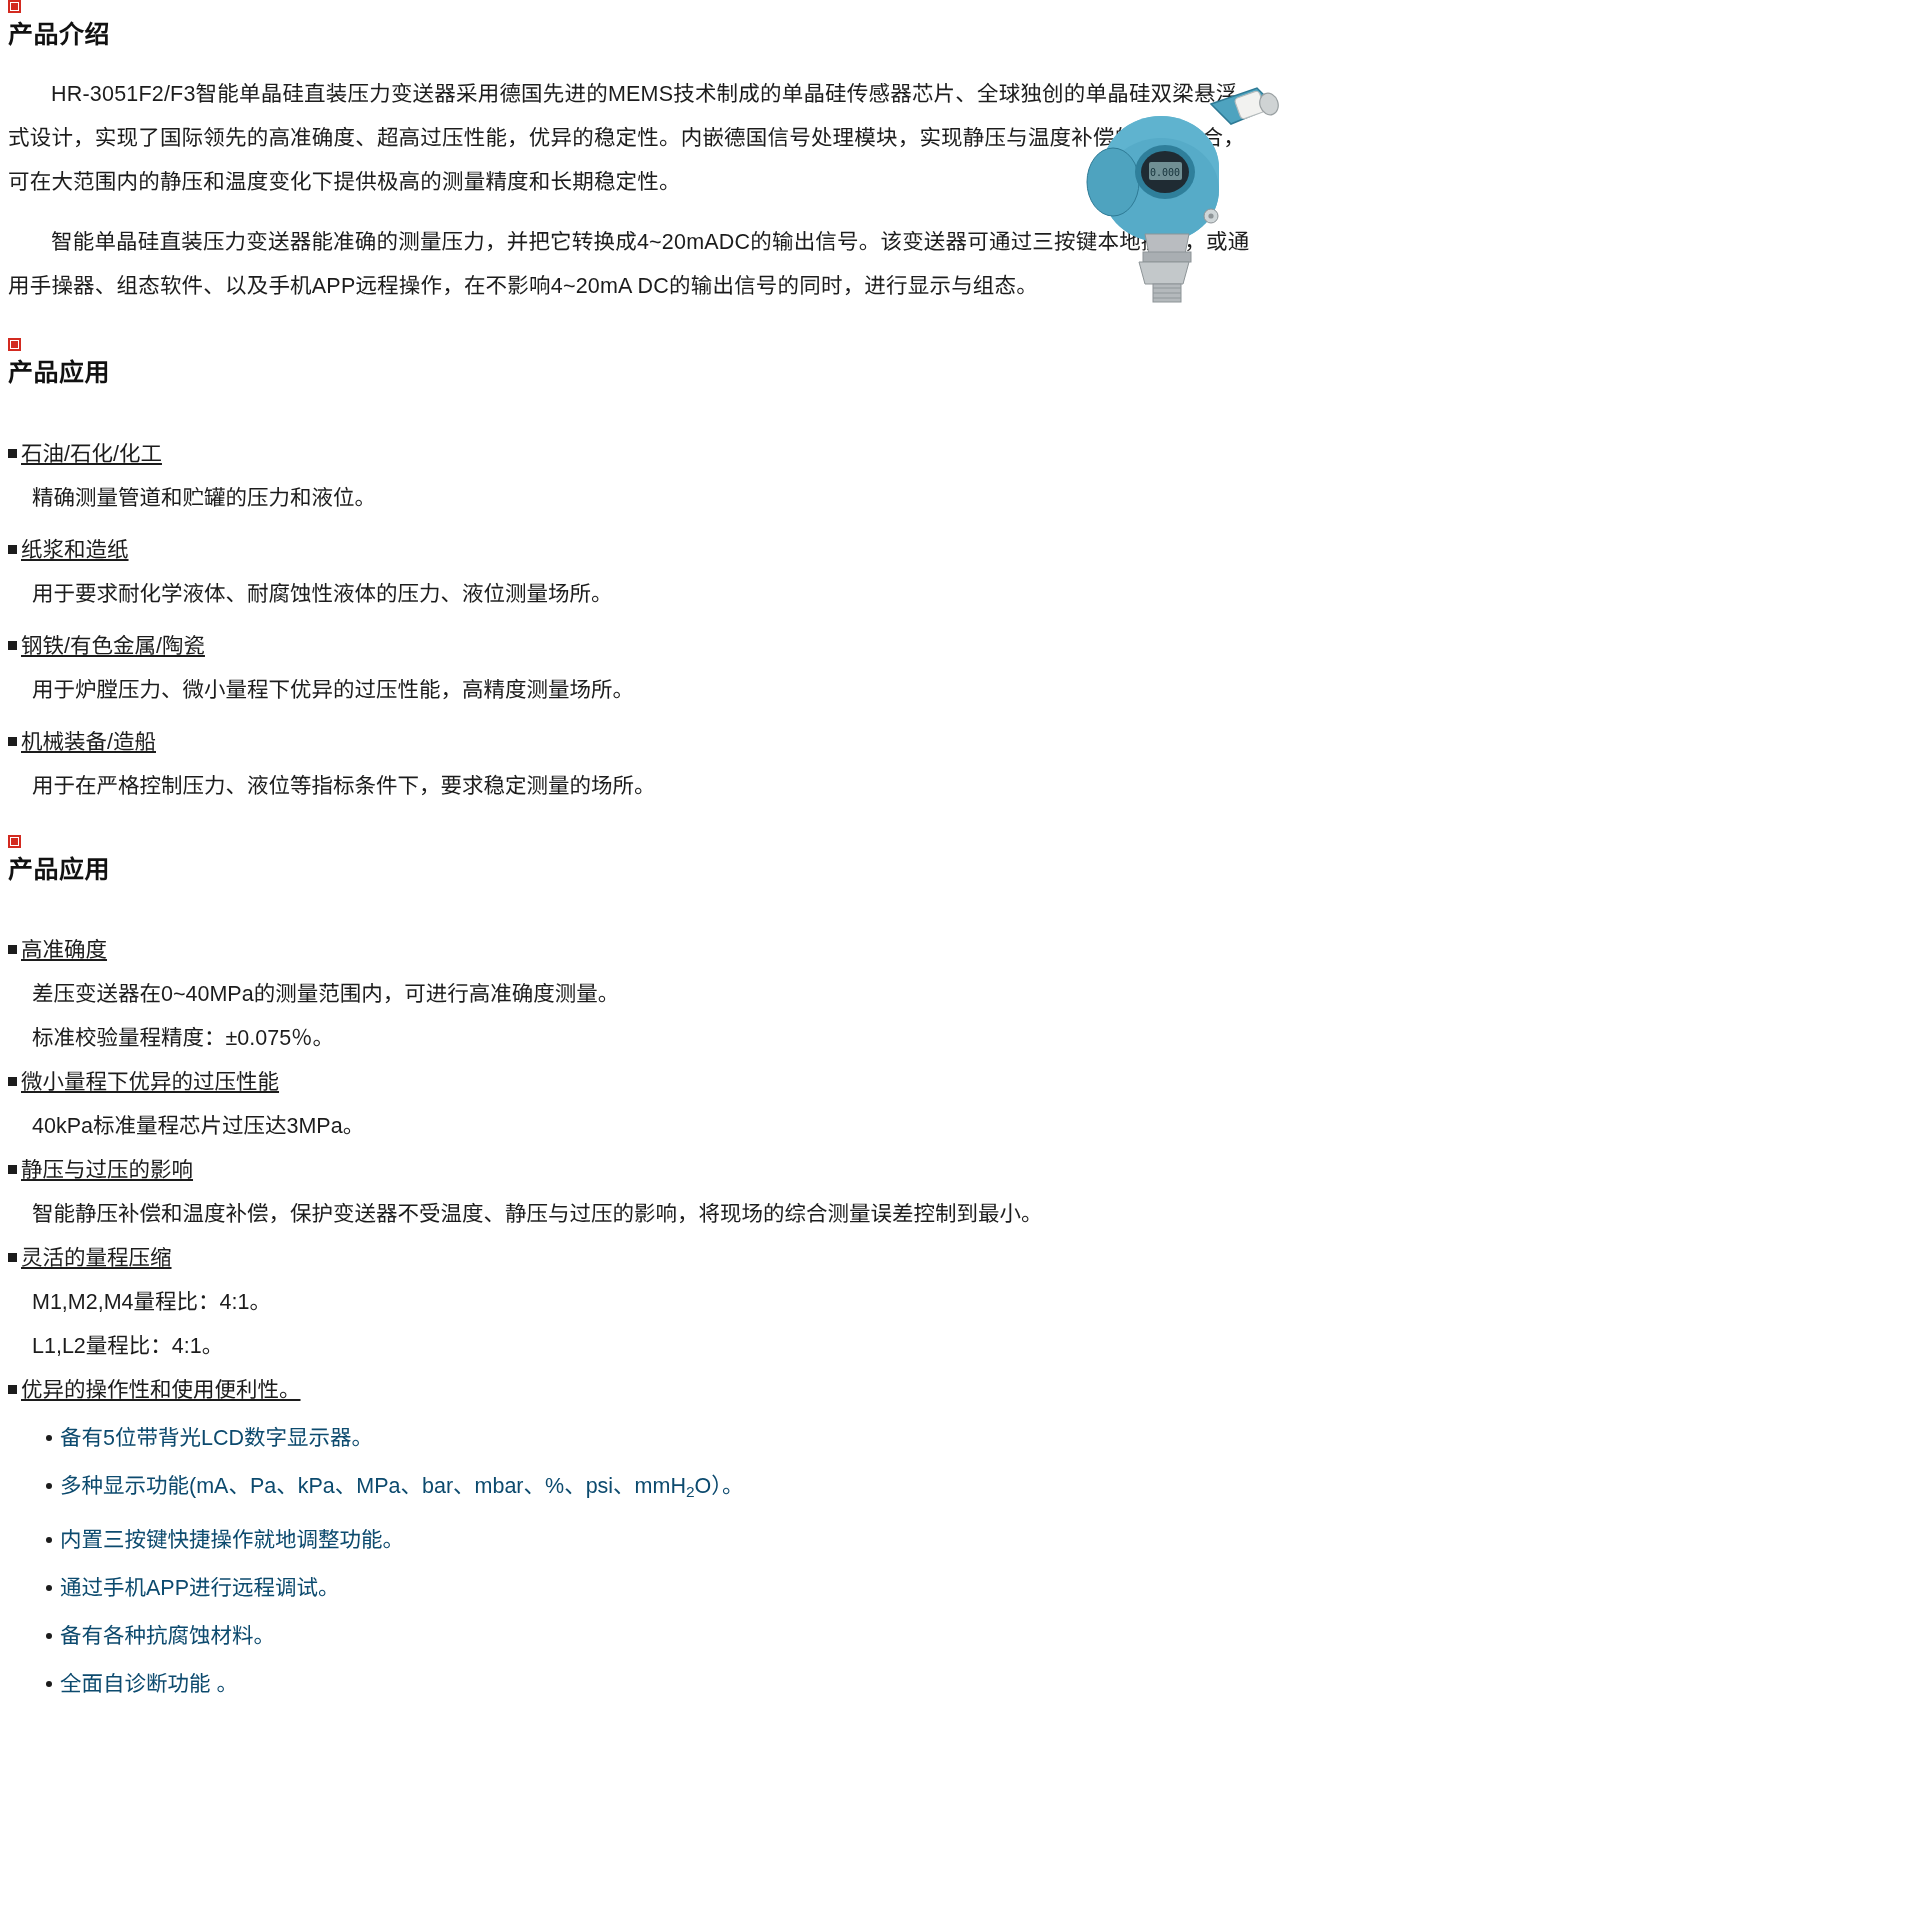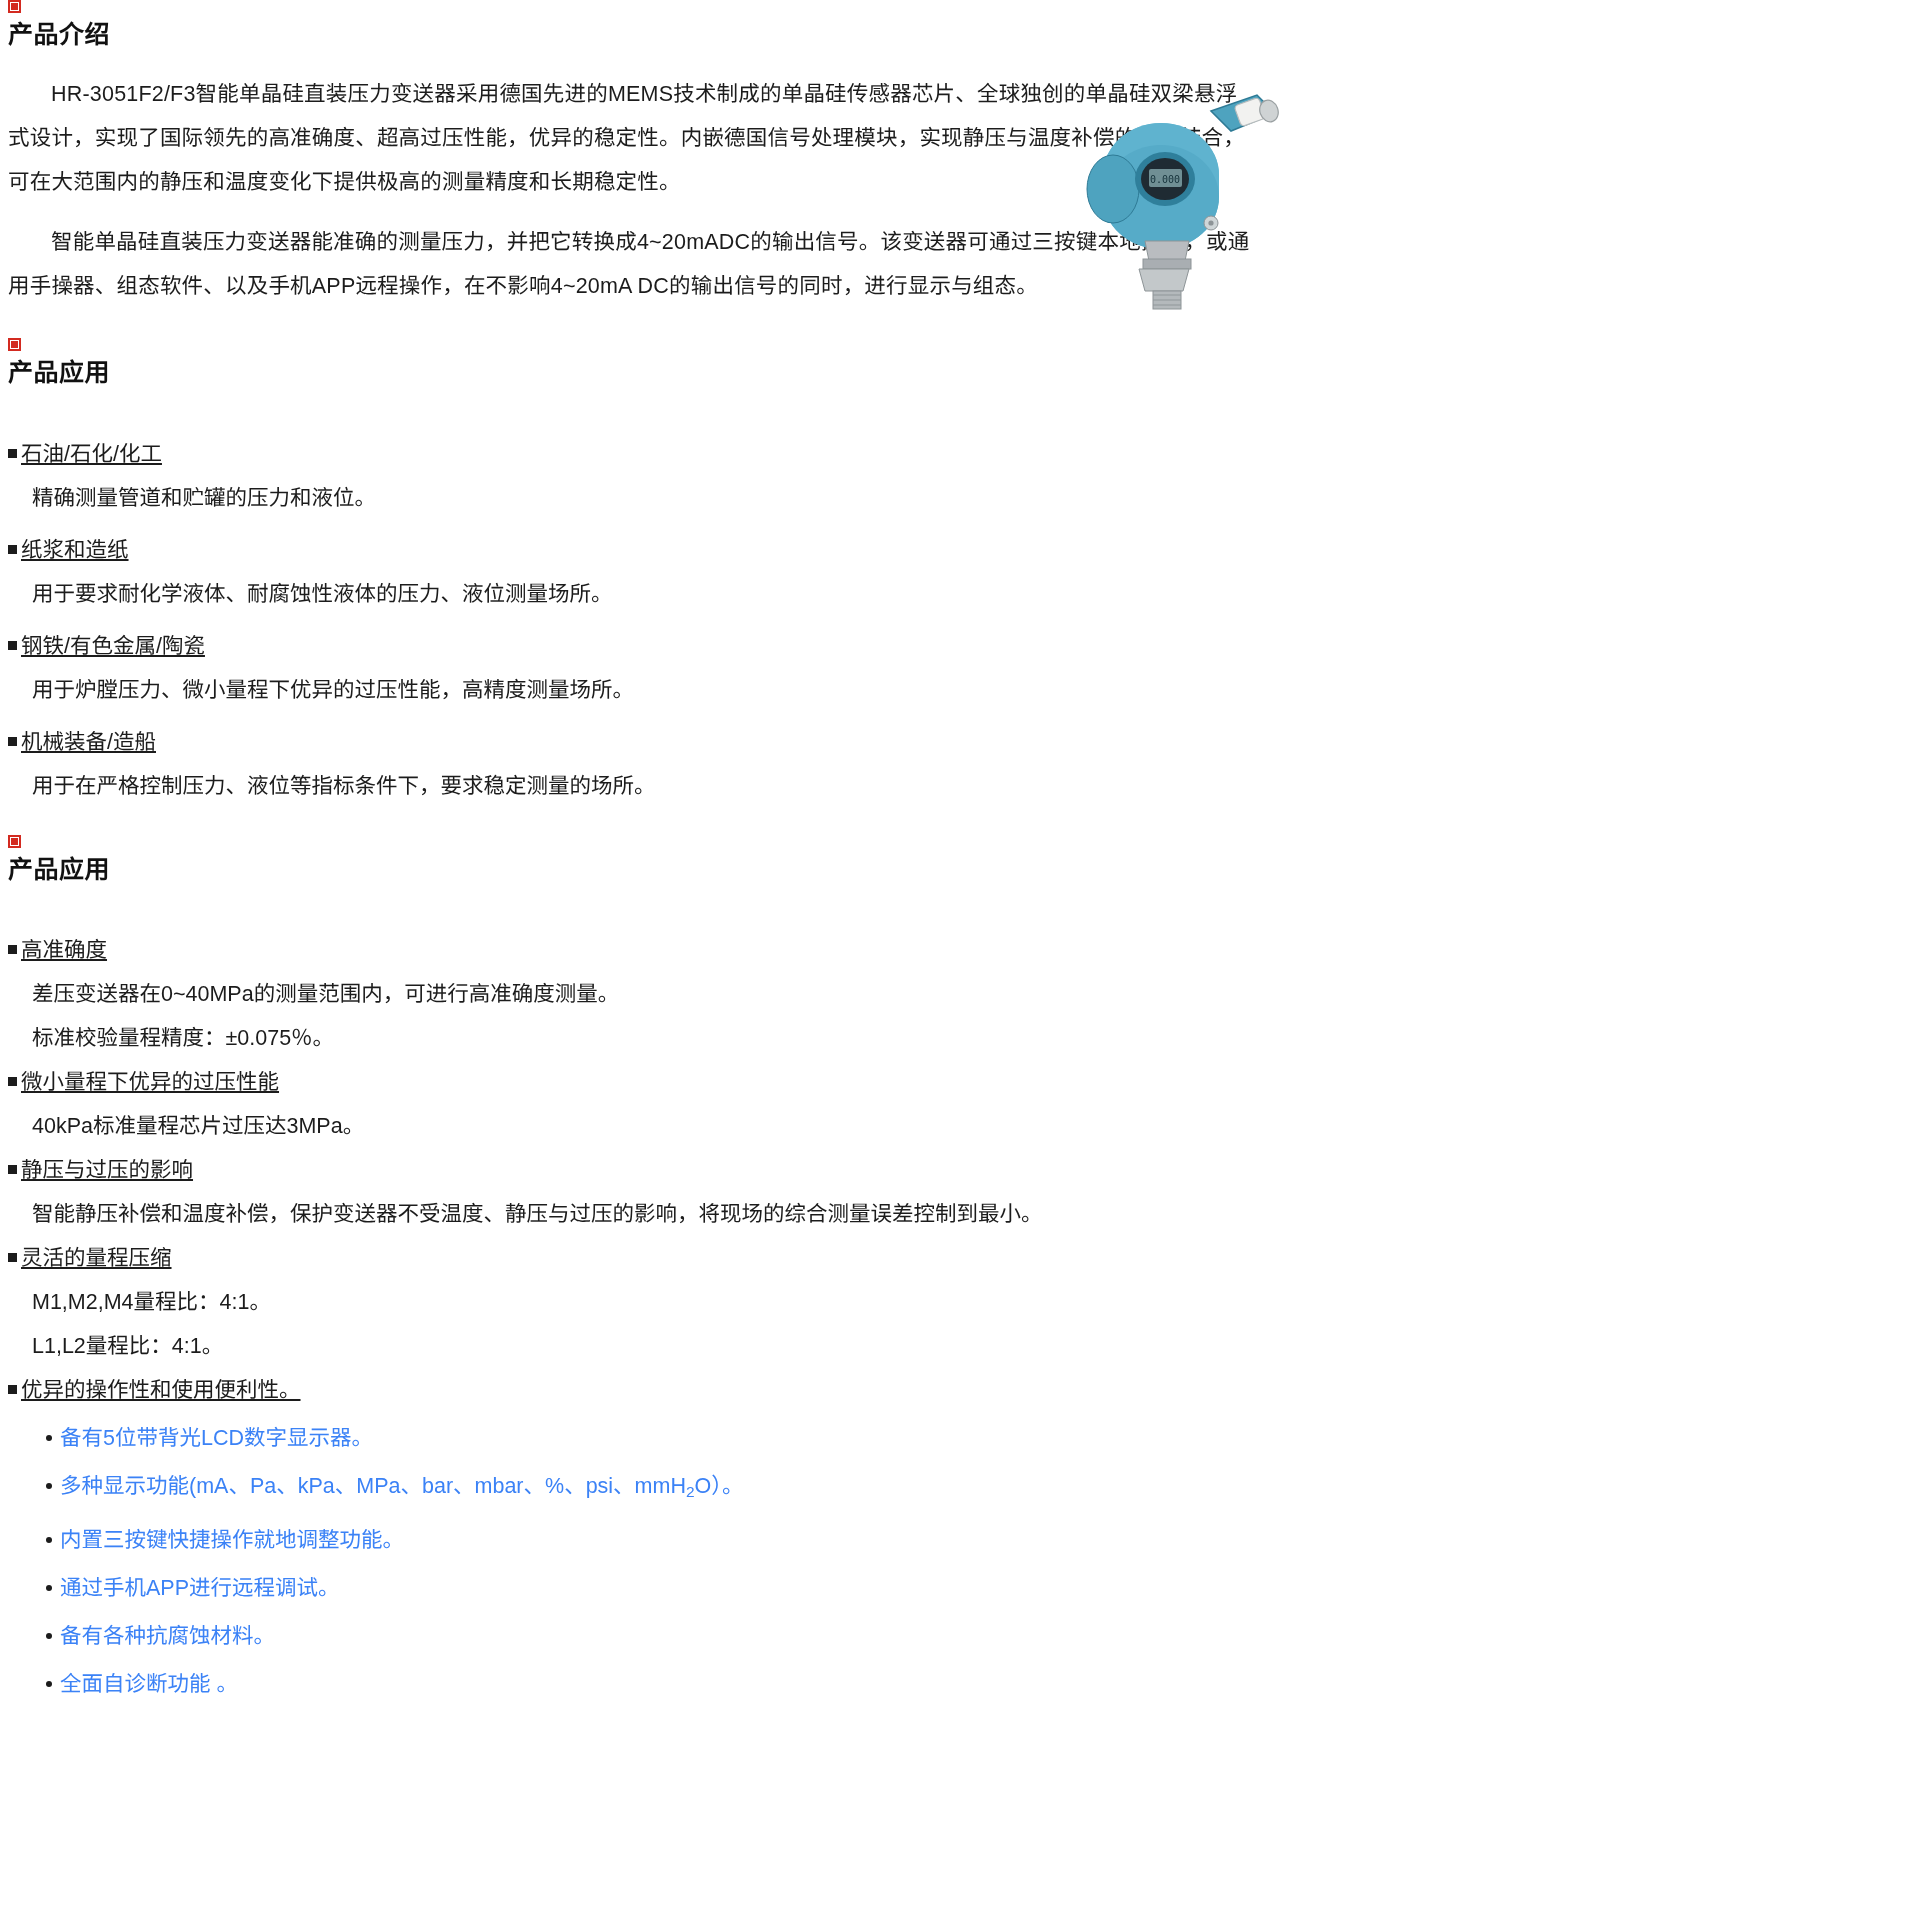--- a/index.html
+++ b/index.html
@@ -66,21 +66,21 @@
     width: 1245px;
   }
   .intro-block .para + .para {
     margin-top: 16px;
   }
 
   
   .product-image {
     position: absolute;
     right: 510px;
-    top: 83px;
+    top: 76px;
     width: 230px;
     height: 230px;
   }
 
   
   .app-block, .adv-block {
     margin-left: 8px;
   }
   .bullet-head {
     font-size: 21.5px;
@@ -109,21 +109,21 @@
   .group {
     margin-bottom: 18px;
   }
   .group.tight {
     margin-bottom: 10px;
   }
 
   .dot-item {
     font-size: 21.5px;
     line-height: 34px;
-    color: #3b82f6;
+    color: #0c4a6e;
     margin: 0 0 0 38px;
     padding-top: 14px;
     display: flex;
     align-items: flex-start;
   }
   .dot {
     display: inline-block;
     width: 6px;
     height: 6px;
     border-radius: 50%;

